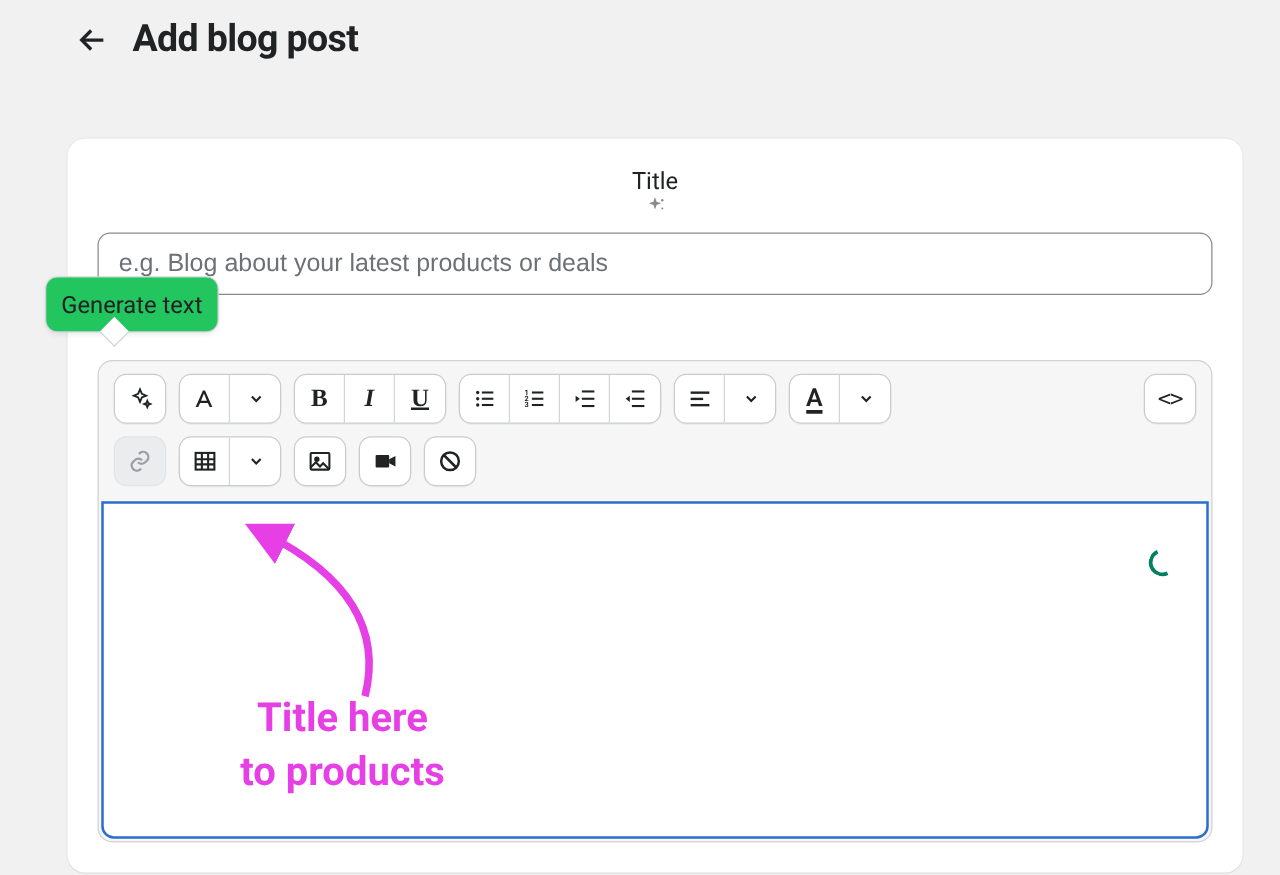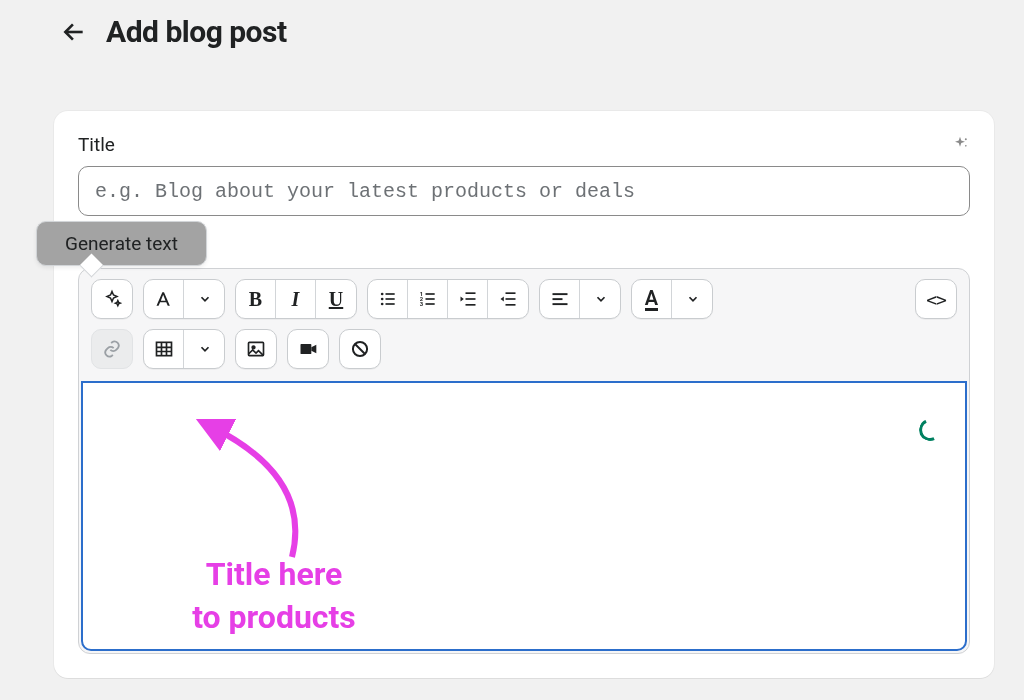--- a/index.html
+++ b/index.html
@@ -40,52 +40,52 @@
     border-radius: 14px;
     box-shadow: 0 1px 0 rgba(0,0,0,.05), 0 0 0 1px rgba(0,0,0,.03);
     padding: 22px 24px 24px 24px;
   }
 
   .title-row {
     display: flex;
     align-items: center;
     justify-content: space-between;
     margin-bottom: 10px;
+    flex-direction: column;
   }
   .title-label {
     font-size: 19px;
     color: #202223;
   }
   .sparkle-small {
     width: 20px; height: 20px;
     display:flex;align-items:center;justify-content:center;
   }
 
   .title-input {
     width: 100%;
     height: 50px;
     border: 1px solid #8a8a8a;
     border-radius: 10px;
     padding: 0 16px;
     font-size: 20px;
     color: #202223;
     background:#fff;
-    font-family:Liberation Mono, monospace;
   }
   .title-input::placeholder { color: #6d7175; }
 
   
   .tooltip {
     position: absolute;
     left: -18px;
     top: 110px;
-    background: #a3a3a3;
+    background: #22c55e;
     border: 1px solid #d2d5d8;
     border-radius: 10px;
-    padding: 10px 28px;
+    padding: 10px 12px;
     font-size: 19px;
     color: #202223;
     z-index: 20;
     box-shadow: 0 2px 4px rgba(0,0,0,.07);
   }
   .tooltip:after {
     content:"";
     position: absolute;
     left: 46px;
     bottom: -9px;

